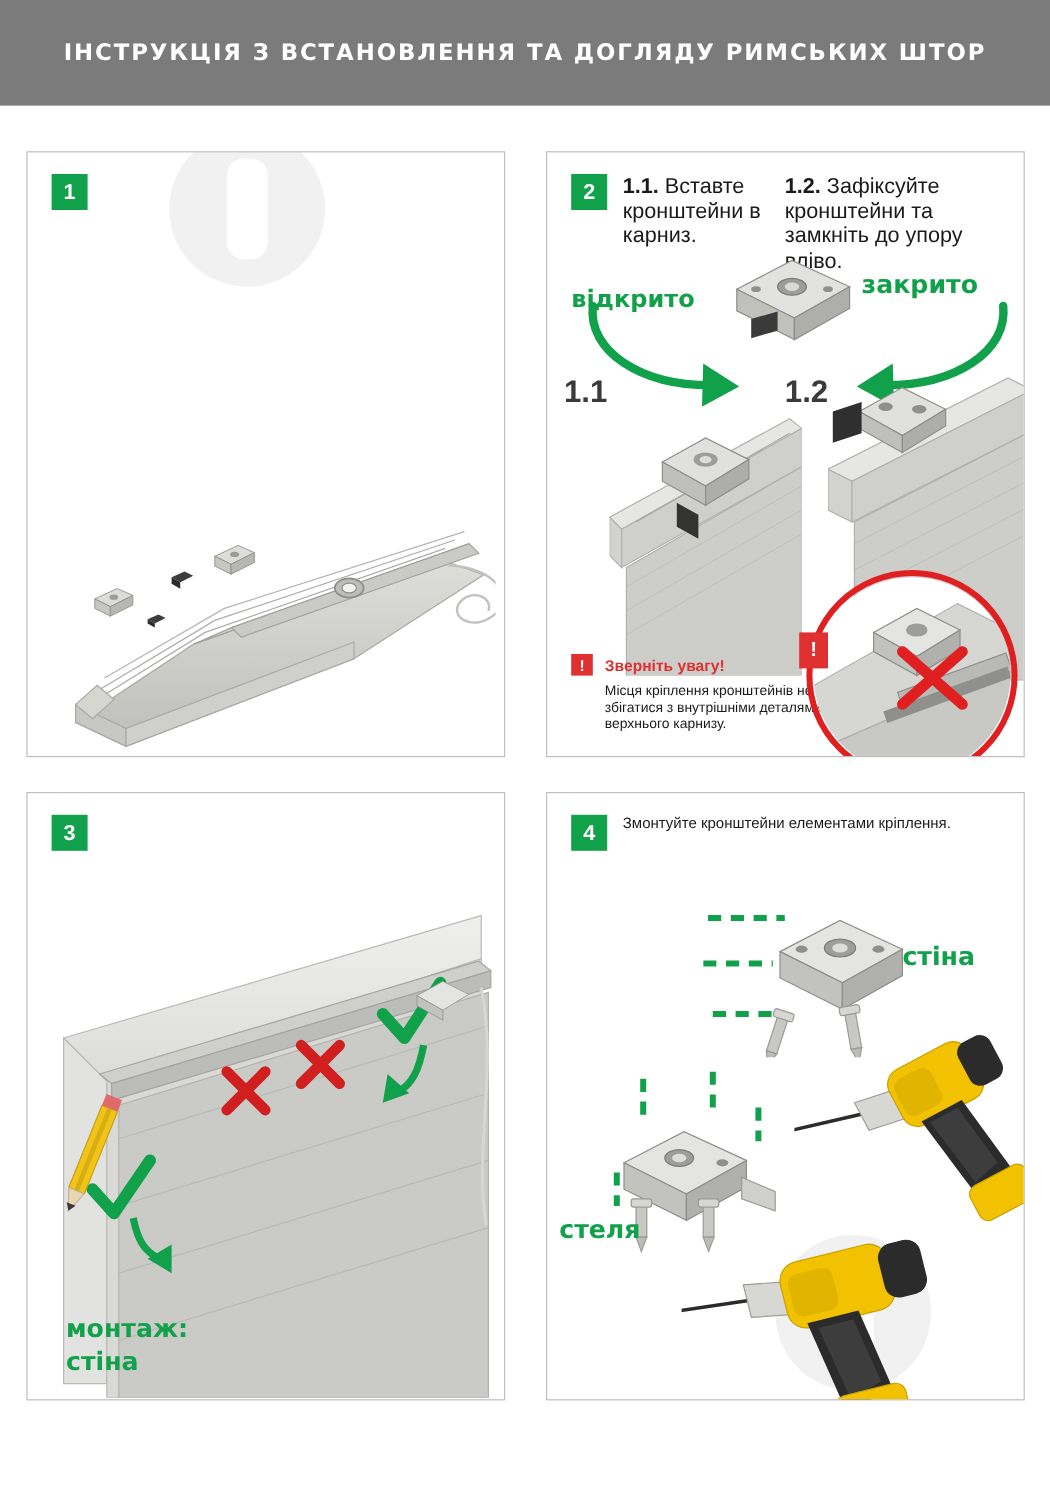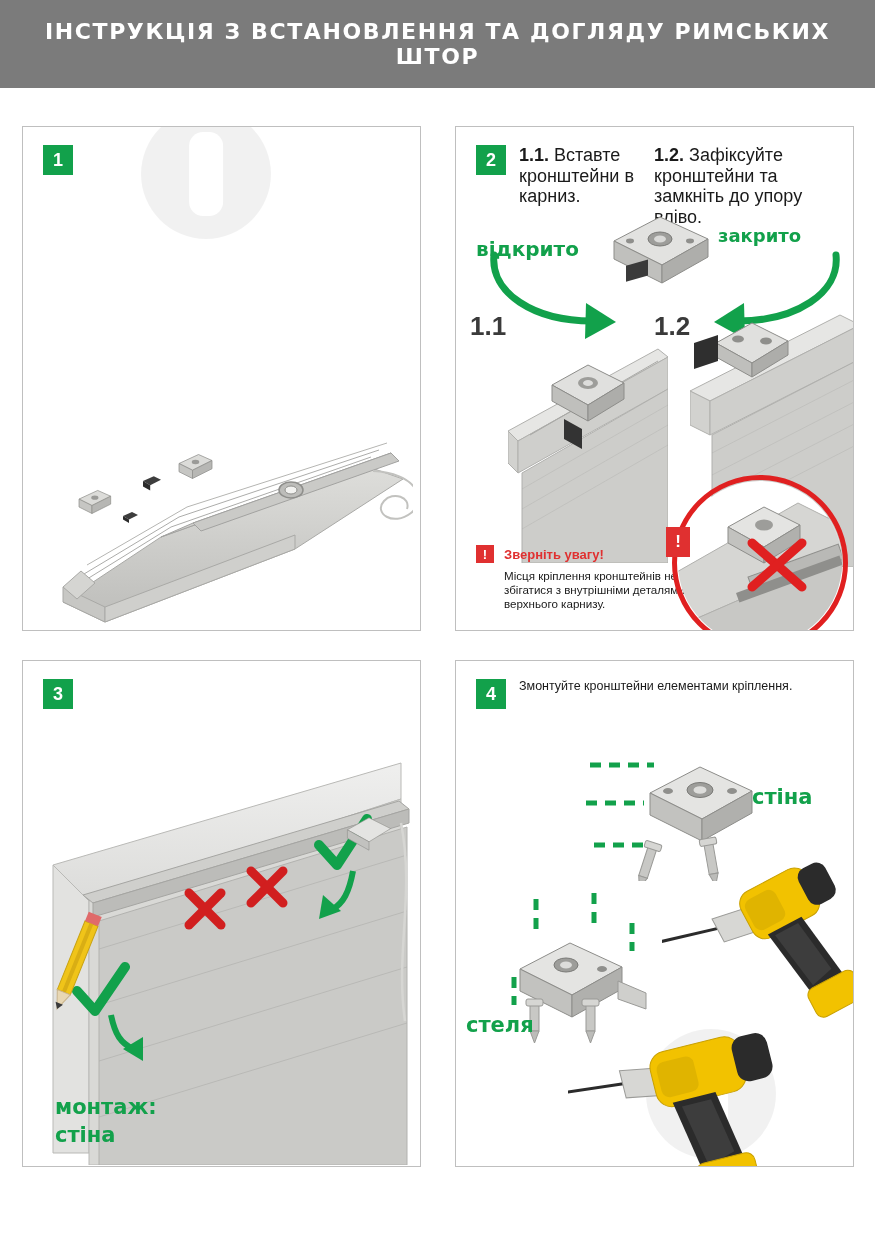--- a/index.html
+++ b/index.html
@@ -21,21 +21,21 @@
     left: 0; top: 0;
     width: 875px;
     height: 88px;
     background: #7b7b7b;
     display: flex;
     align-items: center;
     justify-content: center;
   }
   .header-title {
     color: #ffffff;
-    font-size: 22px;
+    font-size: 19px;
     font-weight: bold;
     letter-spacing: 1.6px;
     text-transform: uppercase;
     text-align: center;
     font-family: "DejaVu Sans", sans-serif;
   }
 
   
   .panel {
     position: absolute;
@@ -225,21 +225,21 @@
   <div class="step-num">2</div>
 
   <div class="p2-col" id="p2-col-a">
     <b>1.1.</b><span> Вставте кронштейни в карниз.</span>
   </div>
   <div class="p2-col" id="p2-col-b">
     <b>1.2.</b><span> Зафіксуйте кронштейни та замкніть до упору вліво.</span>
   </div>
 
   <div class="label-green" style="left:20px; top:110px; font-size:20px;">відкрито</div>
-  <div class="label-green" style="left:262px; top:98px; font-size:18px;">закрито</div>
+  <div class="label-green" style="left:262px; top:98px; font-size:21px;">закрито</div>
 
   <svg class="abs" style="left:152px; top:82px;" width="110" height="90" viewBox="0 0 110 90">
     <polygon points="6,32 52,8 100,30 54,56" fill="#e2e2e0" stroke="#8d8d8a"></polygon>
     <polygon points="6,32 54,56 54,74 6,50" fill="#c0c0bd" stroke="#8d8d8a"></polygon>
     <polygon points="54,56 100,30 100,48 54,74" fill="#aeaeab" stroke="#8d8d8a"></polygon>
     <ellipse cx="52" cy="30" rx="12" ry="7" fill="#9d9d9a" stroke="#7a7a77"></ellipse>
     <ellipse cx="52" cy="30" rx="6" ry="3.5" fill="#d9d9d7"></ellipse>
     <ellipse cx="22" cy="32" rx="4" ry="2.4" fill="#8f8f8c"></ellipse>
     <ellipse cx="82" cy="32" rx="4" ry="2.4" fill="#8f8f8c"></ellipse>
     <rect x="18" y="62" width="22" height="16" fill="#3a3a3a" transform="skewY(-16)"></rect>

